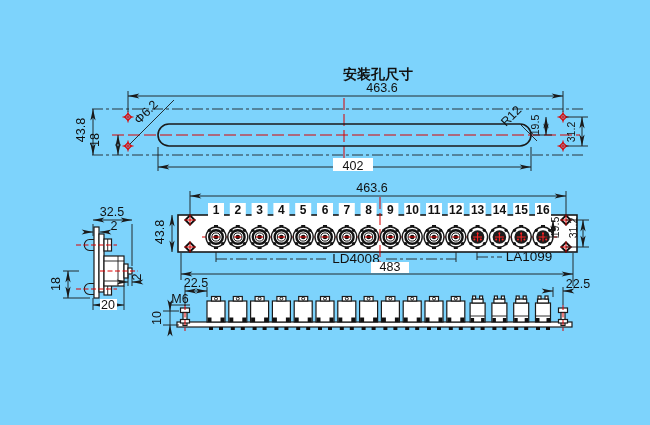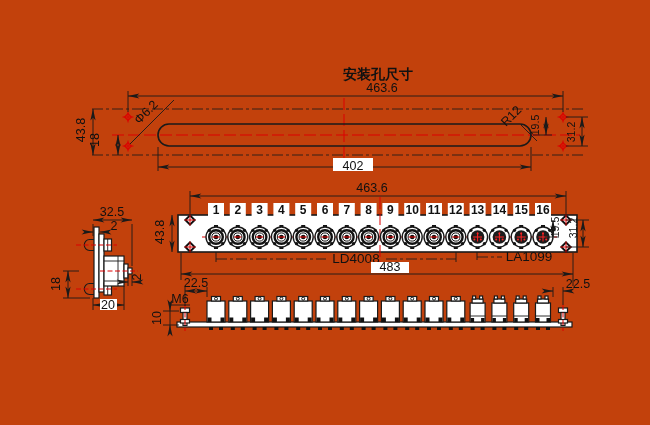--- a/index.html
+++ b/index.html
@@ -1,16 +1,16 @@
 <!DOCTYPE html>
 <html><head>
 <meta charset="utf-8">
 <style>
   html,body{margin:0;padding:0;background:#fff;}
-  #stage{position:relative;width:650px;height:425px;background:#c2410c;overflow:hidden;
+  #stage{position:relative;width:650px;height:425px;background:#7dd3fc;overflow:hidden;
          font-family:"Liberation Sans",sans-serif;}
   svg{display:block;}
   .s09{stroke:#1a1a1a;stroke-width:.9;fill:none}
   .s11{stroke:#1a1a1a;stroke-width:1.1;fill:none}
   .o12{stroke:#1a1a1a;stroke-width:1.2;fill:#fff}
   .o16{stroke:#1a1a1a;stroke-width:1.6;fill:none}
   .panel{stroke:#1a1a1a;stroke-width:1.6;fill:#fff}
   .cl{stroke:#1a1a1a;stroke-width:.85;stroke-dasharray:11 3 3 3;fill:none}
   .rdl{stroke:#dc0000;stroke-width:1;stroke-dasharray:12 4;fill:none}
   .rds{stroke:#dc0000;stroke-width:1;stroke-dasharray:5 2.5;fill:none}

